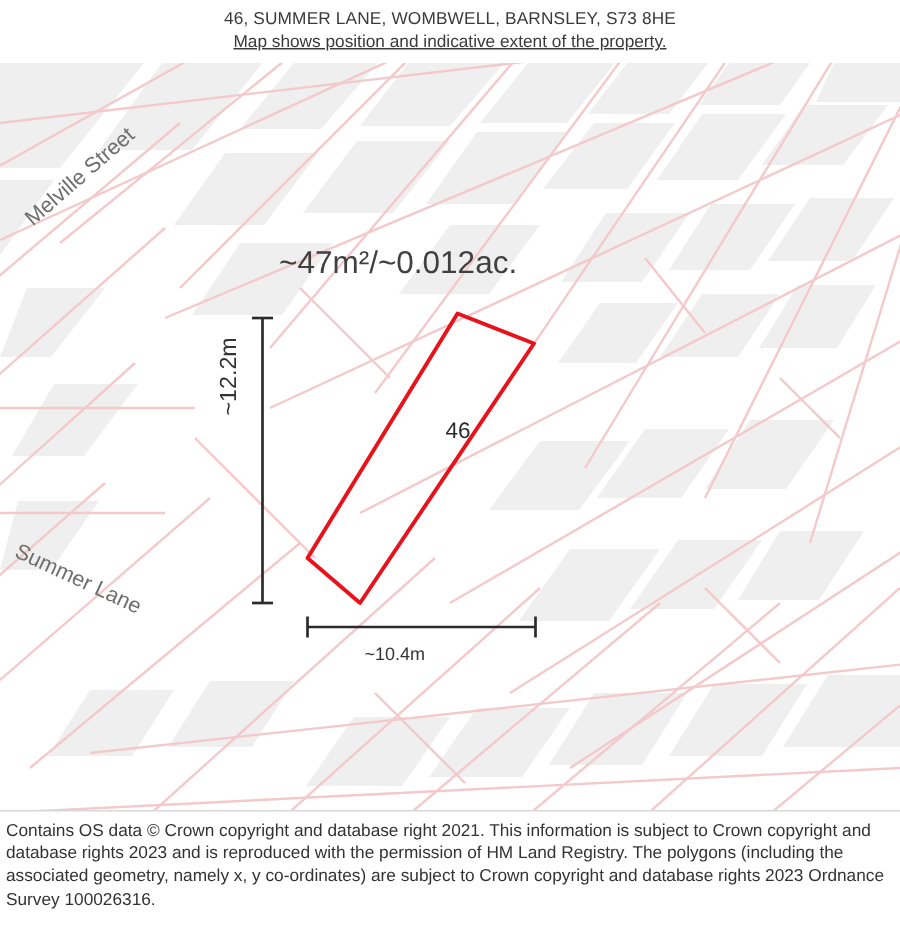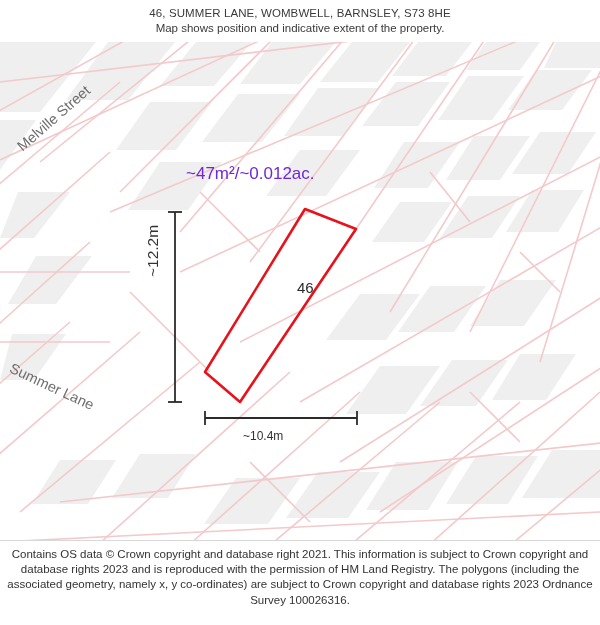--- a/index.html
+++ b/index.html
@@ -34,20 +34,21 @@
   .header .title {
     font-size: 11.5px;
     color: #3a3a3a;
     line-height: 15px;
     letter-spacing: 0.1px;
   }
   .header .subtitle {
     font-size: 11.5px;
     color: #3a3a3a;
     line-height: 15px;
+    text-decoration: underline;
   }
   
   .map {
     position: absolute;
     left: 0;
     top: 42px;
     width: 600px;
     height: 498px;
     background: #ffffff;
     overflow: hidden;
@@ -58,40 +59,39 @@
   
   .footer {
     position: absolute;
     left: 0;
     top: 540px;
     width: 600px;
     height: 85px;
     border-top: 1px solid #d8d8d8;
     box-sizing: border-box;
     padding: 6px 4px 0 4px;
-    text-align: center;
   }
   .footer p {
     margin: 0;
     font-size: 11.5px;
     line-height: 15.2px;
     color: #333333;
   }
   
   .map-label {
     position: absolute;
     font-family: "Liberation Sans", sans-serif;
     color: #333333;
     white-space: nowrap;
   }
   #area-label {
     left: 186px;
     top: 122px;
-    font-size: 17px;
-    color: #6d28d9;
+    font-size: 21px;
+    color: #404040;
   }
   #plot-number {
     left: 297px;
     top: 237px;
     font-size: 15px;
     color: #2b2b2b;
   }
   #width-label {
     left: 243px;
     top: 387px;

